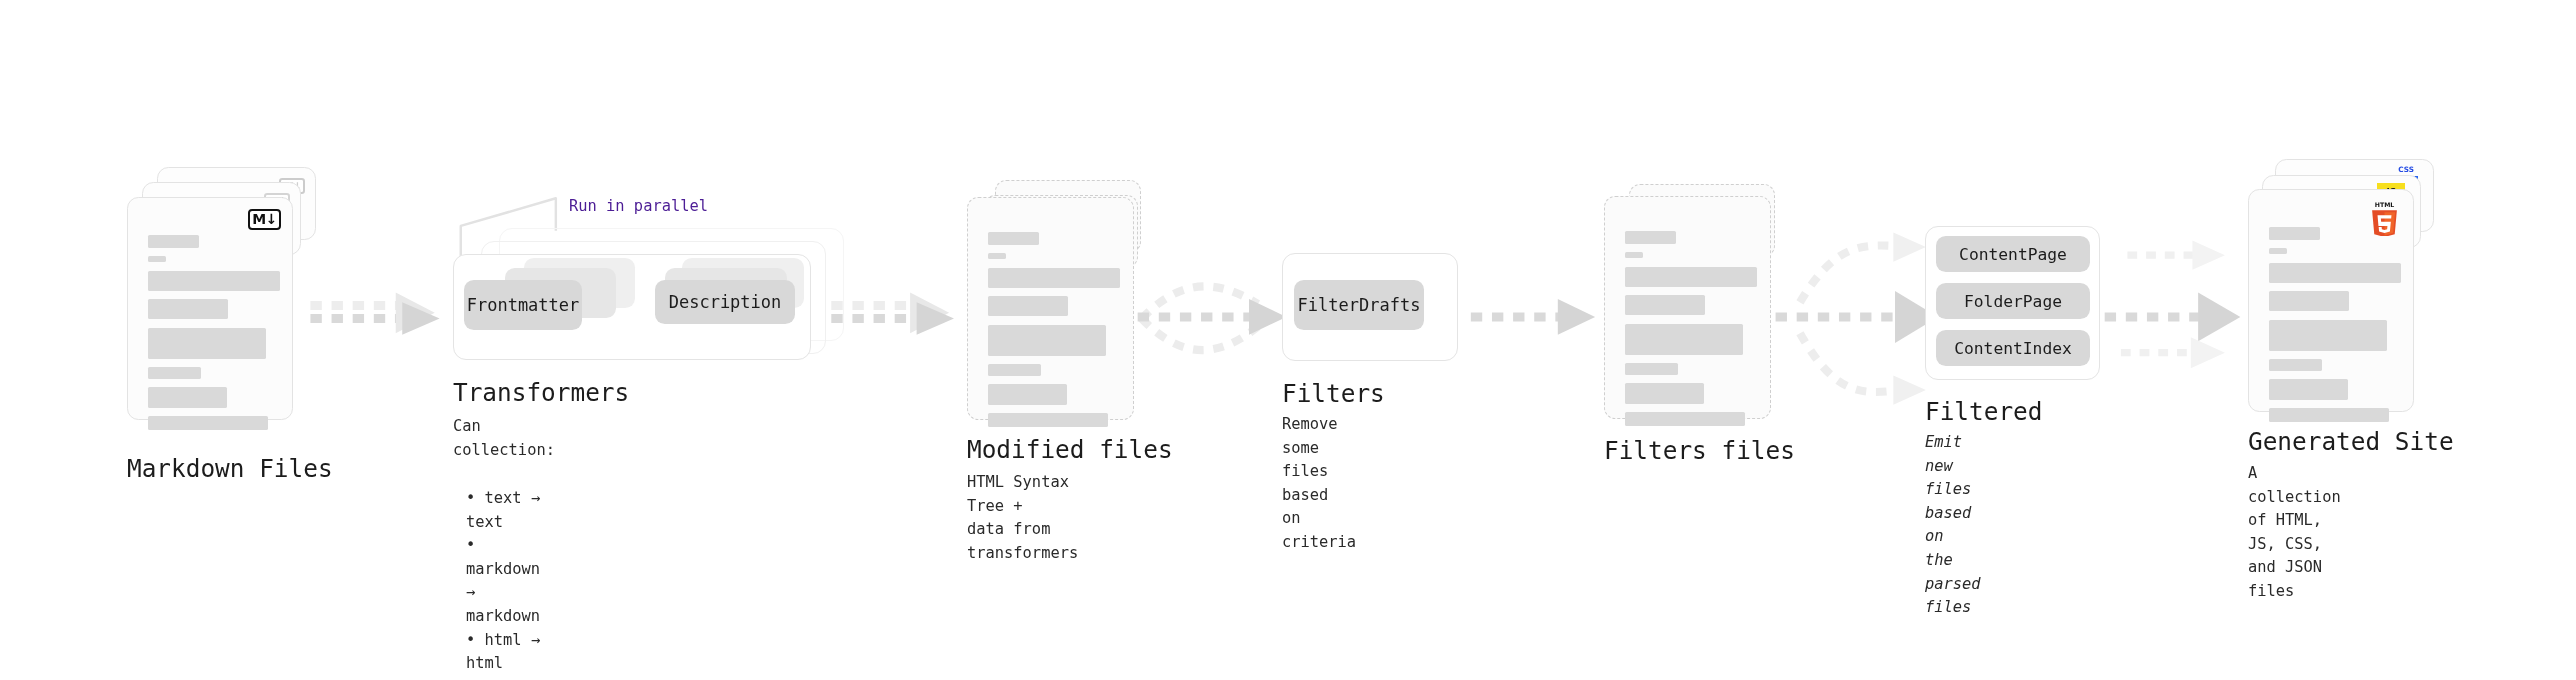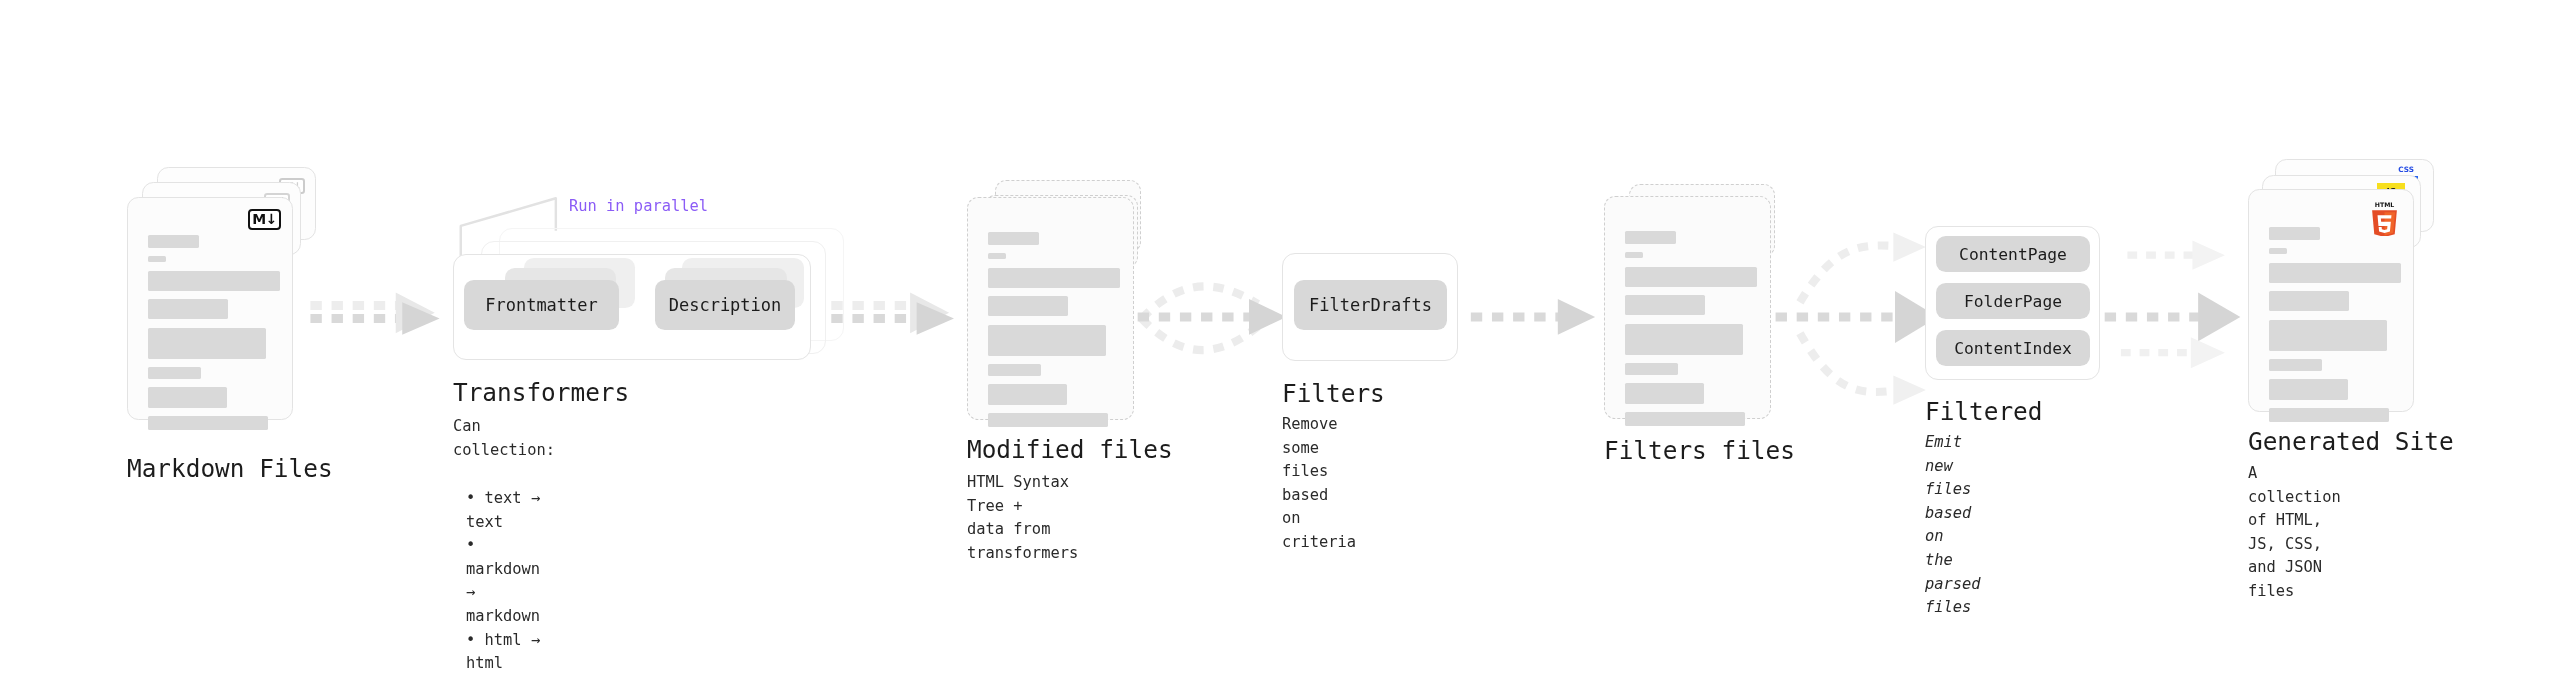--- a/index.html
+++ b/index.html
@@ -150,21 +150,21 @@
     justify-content: center;
     font-family: "DejaVu Sans Mono", "Liberation Mono", monospace;
     white-space: nowrap;
   }
   .chip.faint1 { background: #e6e6e6; color: transparent; }
   .chip.faint2 { background: #efefef; color: transparent; }
 
   .parallel-label {
     position: absolute;
     font-size: 15.4px;
-    color: #8b5cf6;
+    color: #4c1d95;
     white-space: nowrap;
     font-family: "DejaVu Sans Mono", "Liberation Mono", monospace;
   }
 
   svg.overlay {
     position: absolute;
     left: 0; top: 0;
     width: 2576px; height: 681px;
     pointer-events: none;
   }
@@ -272,25 +272,25 @@
 
   <div class="node">
     <div class="parallel-label" style="left:569px; top:197px;">Run in parallel</div>
 
     <div class="stage-box faint2" style="left:499px; top:228px; width:345px; height:113px;"></div>
     <div class="stage-box faint1" style="left:481px; top:241px; width:345px; height:113px;"></div>
     <div class="stage-box" style="left:453px; top:254px; width:358px; height:106px;"></div>
 
     <div class="chip faint2" style="left:524px; top:258px; width:111px; height:50px;">&nbsp;</div>
     <div class="chip faint1" style="left:505px; top:268px; width:111px; height:50px;">&nbsp;</div>
-    <div class="chip" style="left:464px; top:280px; width:155px; height:50px;">Frontmatter</div>
+    <div class="chip" style="left:464px; top:280px; width:118px; height:50px;">Frontmatter</div>
 
     <div class="chip faint2" style="left:682px; top:258px; width:122px; height:50px;">&nbsp;</div>
     <div class="chip faint1" style="left:665px; top:268px; width:122px; height:50px;">&nbsp;</div>
-    <div class="chip" style="left:655px; top:280px; width:140px; height:50px;">Description</div>
+    <div class="chip" style="left:655px; top:280px; width:140px; height:44px;">Description</div>
 
     <div class="title" style="left:453px; top:378px;">Transformers</div>
     <div class="subtitle" style="left:453px; top:415px;">Can collection:</div>
     <div class="sublist" style="left:466px; top:439px;">
       <ul>
         <li>text → text</li>
         <li>markdown → markdown</li>
         <li>html → html</li>
       </ul>
     </div>
@@ -311,21 +311,21 @@
         <div class="bar" style="width:120px;height:14px;"></div>
       </div>
     </div>
     <div class="title" style="left:967px; top:435px;">Modified files</div>
     <div class="subtitle" style="left:967px; top:471px;">HTML Syntax Tree +
 data from transformers</div>
   </div>
 
   <div class="node">
     <div class="stage-box" style="left:1282px; top:253px; width:176px; height:108px;"></div>
-    <div class="chip" style="left:1294px; top:280px; width:153px; height:50px;">FilterDrafts</div>
+    <div class="chip" style="left:1294px; top:280px; width:130px; height:50px;">FilterDrafts</div>
     <div class="title" style="left:1282px; top:379px;">Filters</div>
     <div class="subtitle" style="left:1282px; top:413px;">Remove some files based
 on criteria</div>
   </div>
 
   <div class="node">
     <div class="card dashed" style="left:1629px; top:184px; width:146px; height:73px;"></div>
     <div class="card dashed" style="left:1604px; top:196px; width:167px; height:223px;">
       <div class="card-body" style="padding-top:34px;">
         <div class="bar" style="width:51px;height:13px;"></div>

